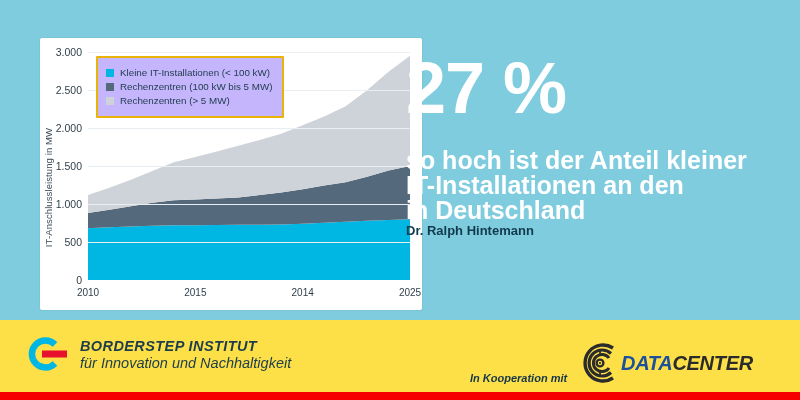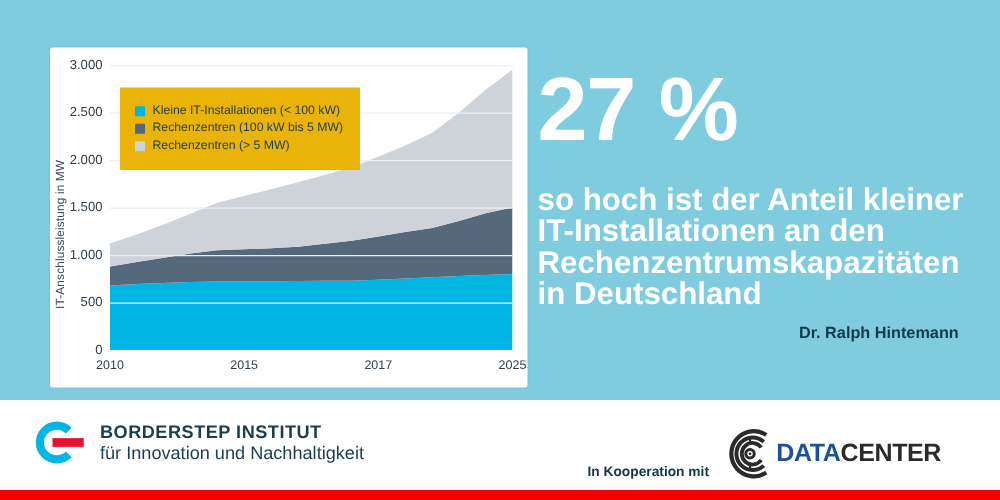--- a/index.html
+++ b/index.html
@@ -37,47 +37,47 @@
   .gridline{
     position:absolute;left:0;right:0;height:1px;background:#e8eef2;
   }
   .xtick{
     position:absolute;top:calc(100% + 7px);transform:translateX(-50%);
     font-size:10px;color:#2f3f4a;white-space:nowrap;
   }
   .areasvg{position:absolute;inset:0;width:100%;height:100%;display:block;}
 
   .legend{
-    position:absolute;left:56px;top:32px;
-    background:#eab308;border:4px solid #eab308;
+    position:absolute;left:56px;top:18px;
+    background:#c4b5fd;border:2px solid #eab308;
     padding:6px 10px 7px 8px;border-radius:1px;z-index:5;
   }
   .legend-row{display:flex;align-items:center;margin:3px 0;}
   .legend-sw{width:8px;height:8px;margin-right:6px;flex:0 0 auto;}
   .legend-tx{font-size:9.8px;color:#1f3a4a;white-space:nowrap;}
 
   
-  .right{position:absolute;left:430px;top:52px;width:345px;}
+  .right{position:absolute;left:406px;top:52px;width:345px;}
   .big-stat{
     font-size:72px;line-height:72px;font-weight:bold;color:#ffffff;
     letter-spacing:-1px;
   }
   .sub{
     margin-top:24px;font-size:25px;line-height:25px;
     font-weight:bold;color:#ffffff;
   }
   .sub div{white-space:nowrap;}
   .author{
-    margin-top:10px;text-align:right;padding-right:8px;
+    text-align:left;padding-right:8px;
     font-size:13px;font-weight:bold;color:#123a4d;
   }
 
   
   .footer{
-    position:absolute;left:0;bottom:0;width:800px;height:80px;background:#ffffff;
+    position:absolute;left:0;bottom:0;width:800px;height:80px;background:#fde047;font-style:italic;
   }
   .redbar{position:absolute;left:0;bottom:0;width:800px;height:8px;background:#f60000;}
 
   .bs-logo{position:absolute;left:22px;top:14px;display:flex;align-items:center;}
   .bs-mark{position:relative;width:46px;height:40px;flex:0 0 auto;}
   .bs-text{margin-left:12px;}
   .bs-l1{font-size:14.5px;font-weight:bold;color:#1d3c4c;letter-spacing:.4px;}
   .bs-l2{font-size:14.5px;color:#1d3c4c;margin-top:1px;}
 
   .coop{position:absolute;left:470px;top:24px;font-size:11px;font-weight:bold;color:#14364a;margin-top:28px;}
@@ -116,21 +116,21 @@
           <div class="gridline" style="top: 50%;"></div>
           <div class="ytick" style="top: 50%;">1.500</div>
           <div class="gridline" style="top: 33.3333%;"></div>
           <div class="ytick" style="top: 33.3333%;">2.000</div>
           <div class="gridline" style="top: 16.6667%;"></div>
           <div class="ytick" style="top: 16.6667%;">2.500</div>
           <div class="gridline" style="top: 0%;"></div>
           <div class="ytick" style="top: 0%;">3.000</div>
           <div class="xtick" style="left: 0%;">2010</div>
           <div class="xtick" style="left: 33.3333%;">2015</div>
-          <div class="xtick" style="left: 66.6667%;">2017</div>
+          <div class="xtick" style="left: 66.6667%;">2014</div>
           <div class="xtick" style="left: 100%;">2025</div>
         </div>
 
       <div class="legend">
         <div class="legend-row">
           <span class="legend-sw" id="sw0" style="background: rgb(0, 182, 227);"></span>
           <span class="legend-tx">Kleine IT-Installationen (&lt; 100 kW)</span>
         </div>
         <div class="legend-row">
           <span class="legend-sw" id="sw1" style="background: rgb(85, 105, 124);"></span>
@@ -143,21 +143,20 @@
       </div>
 
     </div>
   </div>
 
   <div class="right">
     <div class="big-stat">27 %</div>
     <div class="sub">
       <div>so hoch ist der Anteil kleiner</div>
       <div>IT-Installationen an den</div>
-      <div>Rechenzentrumskapazitäten</div>
       <div>in Deutschland</div>
     </div>
     <div class="author">Dr. Ralph Hintemann</div>
   </div>
 
   <div class="footer">
 
     <div class="bs-logo">
       <div class="bs-mark">
         <svg width="46" height="40" viewBox="0 0 46 40">

